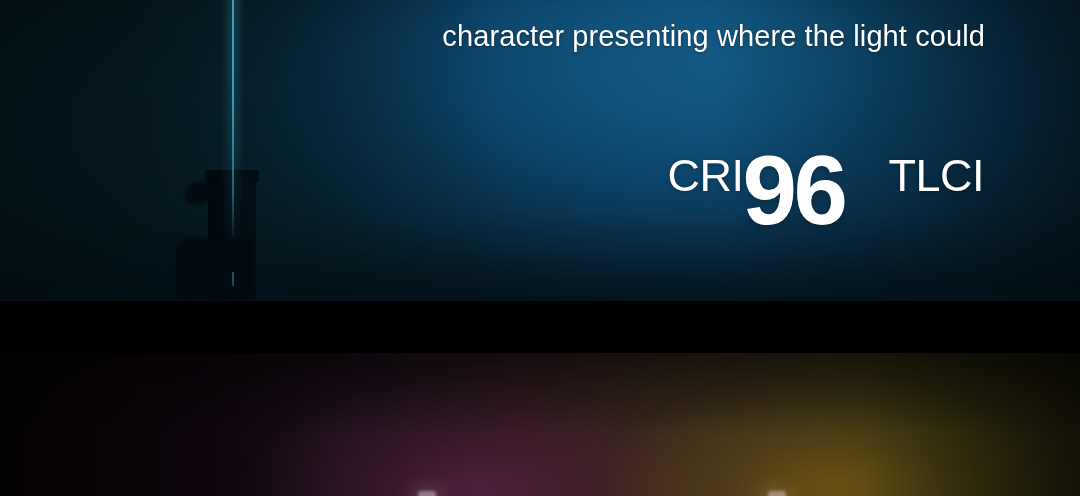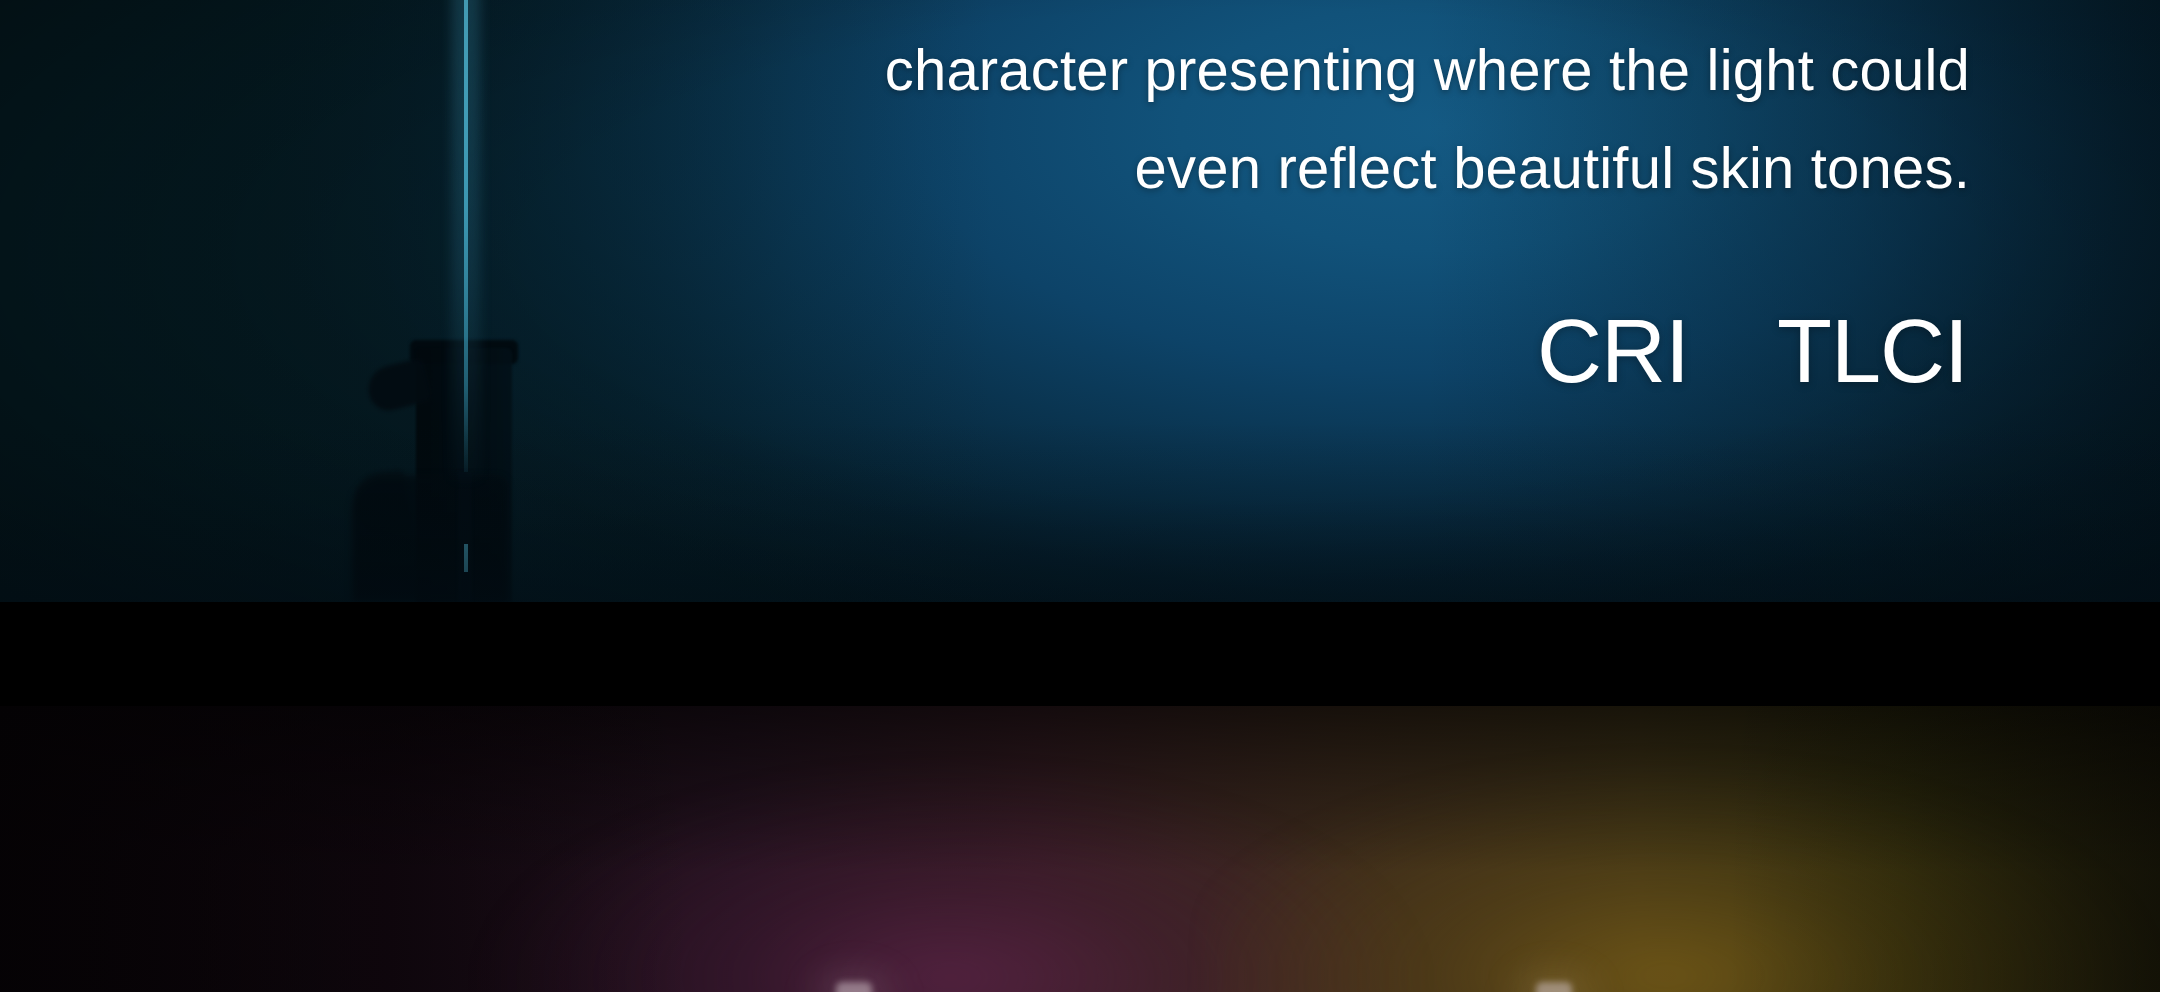--- a/index.html
+++ b/index.html
@@ -402,26 +402,26 @@
     <div class="tube-stem"></div>
     <div class="light-tube-glow"></div>
     <div class="light-tube"></div>
     <div class="light-tube-lower"></div>
 
     <div class="hero-vignette"></div>
     <div class="hero-bottom-fall"></div>
 
     <div class="hero-copy">
       <span class="hero-line">character presenting where the light could</span>
-      <span class="hero-line">even reflect beautiful skin tones.</span>
     </div>
 
     <div class="stats">
       <div class="stat">
         <span class="stat-label">CRI</span>
+        <span class="stat-value">96</span>
       </div>
       <div class="stat">
         <span class="stat-label">TLCI</span>
       </div>
     </div>
 
   </div>
 
   <div class="panel-seam"></div>
 

